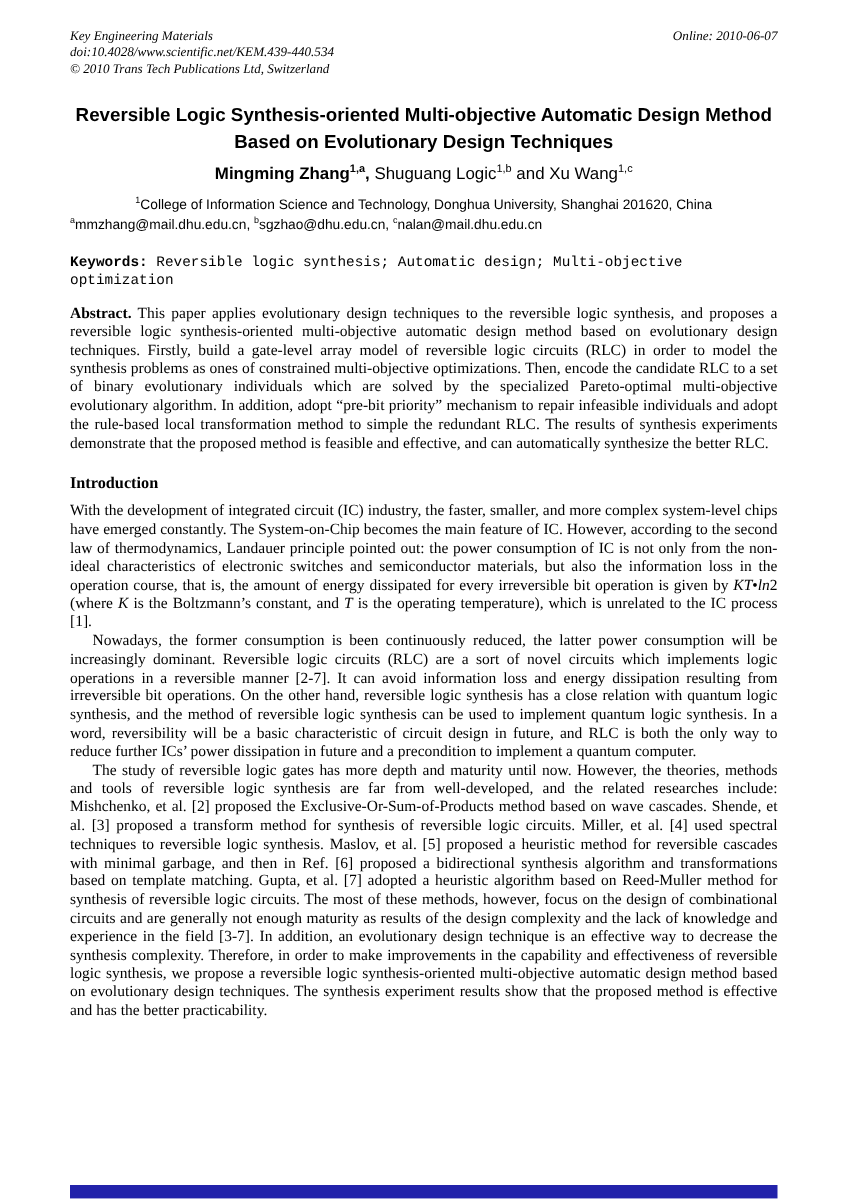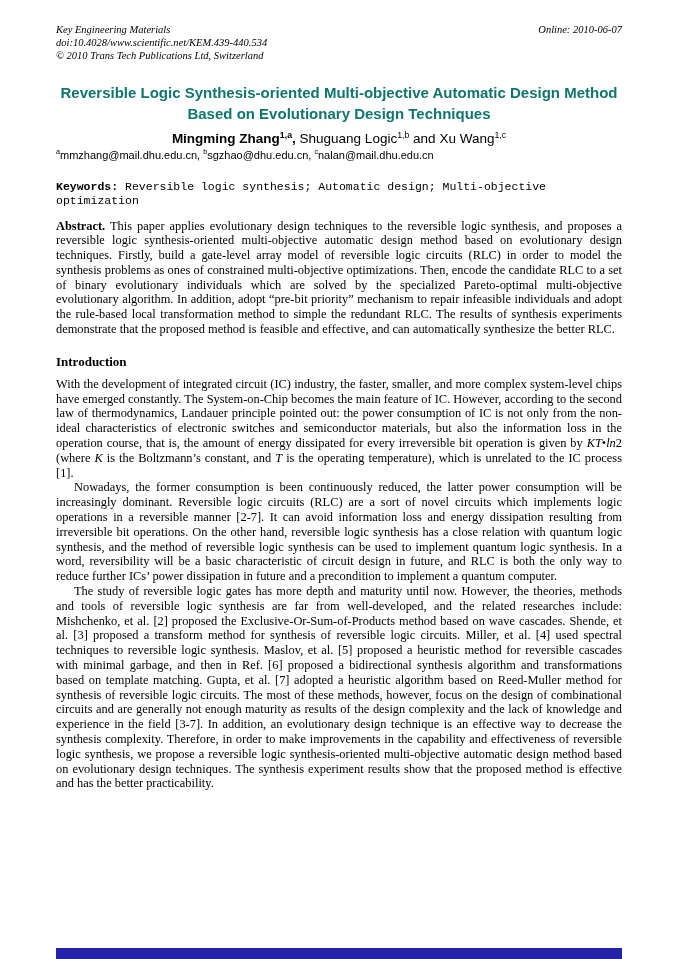--- a/index.html
+++ b/index.html
@@ -29,21 +29,21 @@
   .header-left div { white-space:nowrap; }
   .header-right { white-space:nowrap; }
 
   .title {
     margin-top:20px;
     text-align:center;
     font-family:"Liberation Sans", sans-serif;
     font-weight:bold;
     font-size:15px;
     line-height:21px;
-    color:#0f766e;
+    color:#000000;
   }
   .authors {
     margin-top:6px;
     text-align:center;
     font-family:"Liberation Sans", sans-serif;
     font-size:13.5px;
     line-height:17px;
   }
   .author-first { font-weight:bold; }
   sup { font-size:65%; vertical-align:super; line-height:0; }
@@ -107,20 +107,21 @@
         <div>doi:10.4028/www.scientific.net/KEM.439-440.534</div>
         <div>© 2010 Trans Tech Publications Ltd, Switzerland</div>
       </div>
       <div class="header-right">Online: 2010-06-07</div>
     </header>
 
     <h1 class="title">Reversible Logic Synthesis-oriented Multi-objective Automatic Design Method Based on Evolutionary Design Techniques</h1>
 
     <div class="authors"><span class="author author-first"><span>Mingming Zhang</span><sup>1,a</sup><span>, </span></span><span class="author"><span>Shuguang Logic</span><sup>1,b</sup><span> and </span></span><span class="author"><span>Xu Wang</span><sup>1,c</sup></span></div>
 
+    <div class="affiliation"><sup>1</sup><span>College of Information Science and Technology, Donghua University, Shanghai 201620, China</span></div>
 
     <div class="emails"><span><sup>a</sup><span>mmzhang@mail.dhu.edu.cn, </span></span><span><sup>b</sup><span>sgzhao@dhu.edu.cn, </span></span><span><sup>c</sup><span>nalan@mail.dhu.edu.cn</span></span></div>
 
     <p class="keywords"><span class="bold">Keywords:</span> <span>Reversible logic synthesis; Automatic design; Multi-objective optimization</span></p>
 
     <p class="body-text abstract"><span class="bold">Abstract.</span> <span>This paper applies evolutionary design techniques to the reversible logic synthesis, and proposes a reversible logic synthesis-oriented multi-objective automatic design method based on evolutionary design techniques. Firstly, build a gate-level array model of reversible logic circuits (RLC) in order to model the synthesis problems as ones of constrained multi-objective optimizations. Then, encode the candidate RLC to a set of binary evolutionary individuals which are solved by the specialized Pareto-optimal multi-objective evolutionary algorithm. In addition, adopt “pre-bit priority” mechanism to repair infeasible individuals and adopt the rule-based local transformation method to simple the redundant RLC. The results of synthesis experiments demonstrate that the proposed method is feasible and effective, and can automatically synthesize the better RLC.</span></p>
 
     <h2 class="section-heading">Introduction</h2>
 
     <p class="body-text"><span>With the development of integrated circuit (IC) industry, the faster, smaller, and more complex system-level chips have emerged constantly. The System-on-Chip becomes the main feature of IC. However, according to the second law of thermodynamics, Landauer principle pointed out: the power consumption of IC is not only from the non-ideal characteristics of electronic switches and semiconductor materials, but also the information loss in the operation course, that is, the amount of energy dissipated for every irreversible bit operation is given by </span><span style="font-style: italic;">KT</span><span>•</span><span style="font-style: italic;">ln</span><span>2 (where </span><span style="font-style: italic;">K</span><span> is the Boltzmann’s constant, and </span><span style="font-style: italic;">T</span><span> is the operating temperature), which is unrelated to the IC process [1].</span></p>

